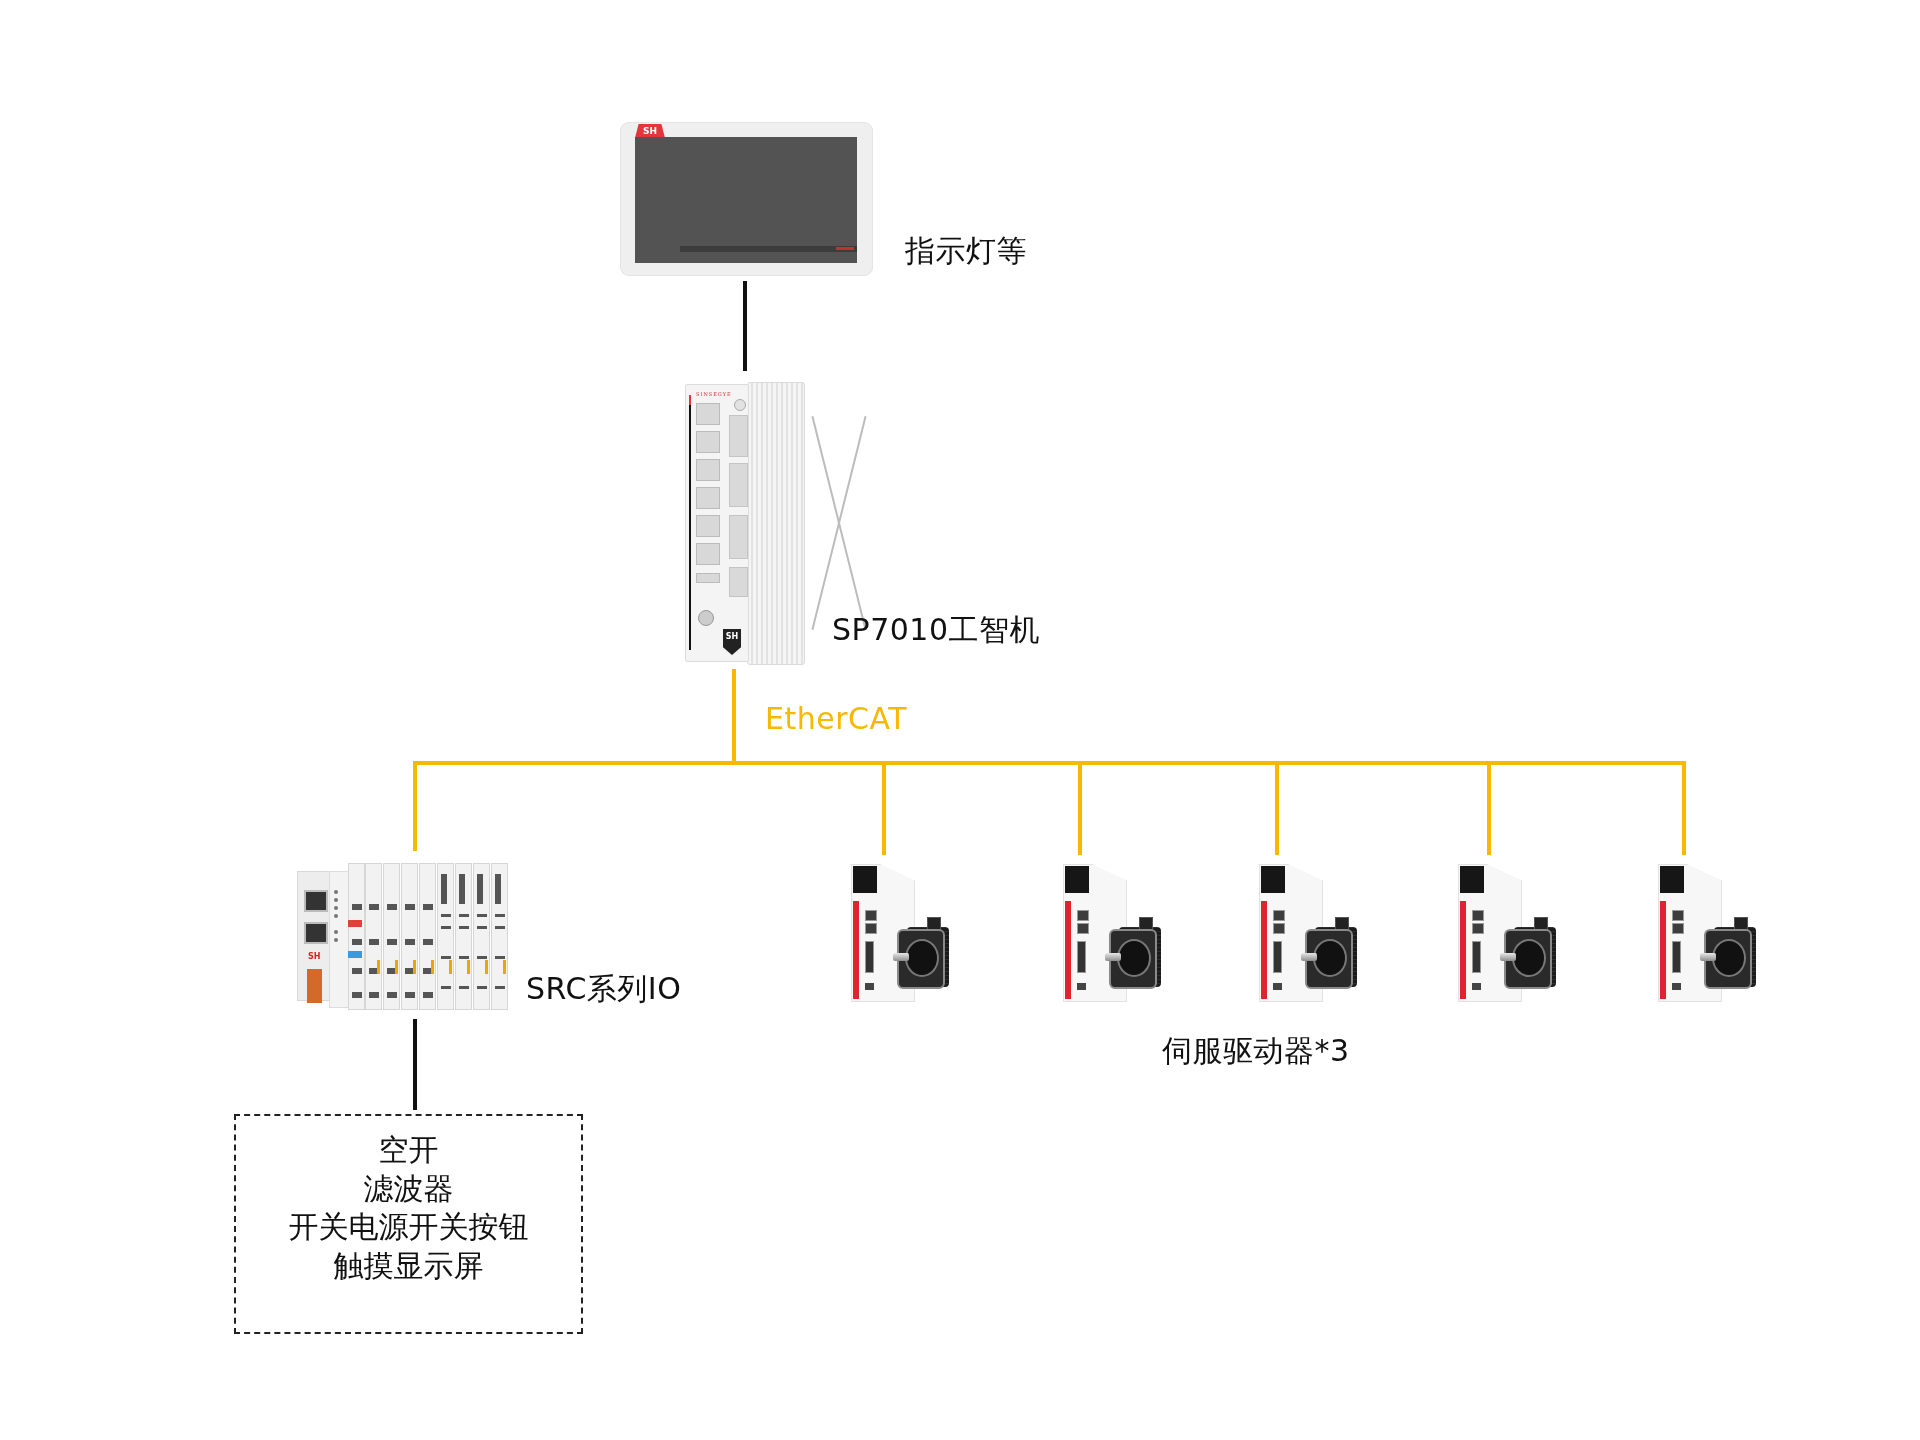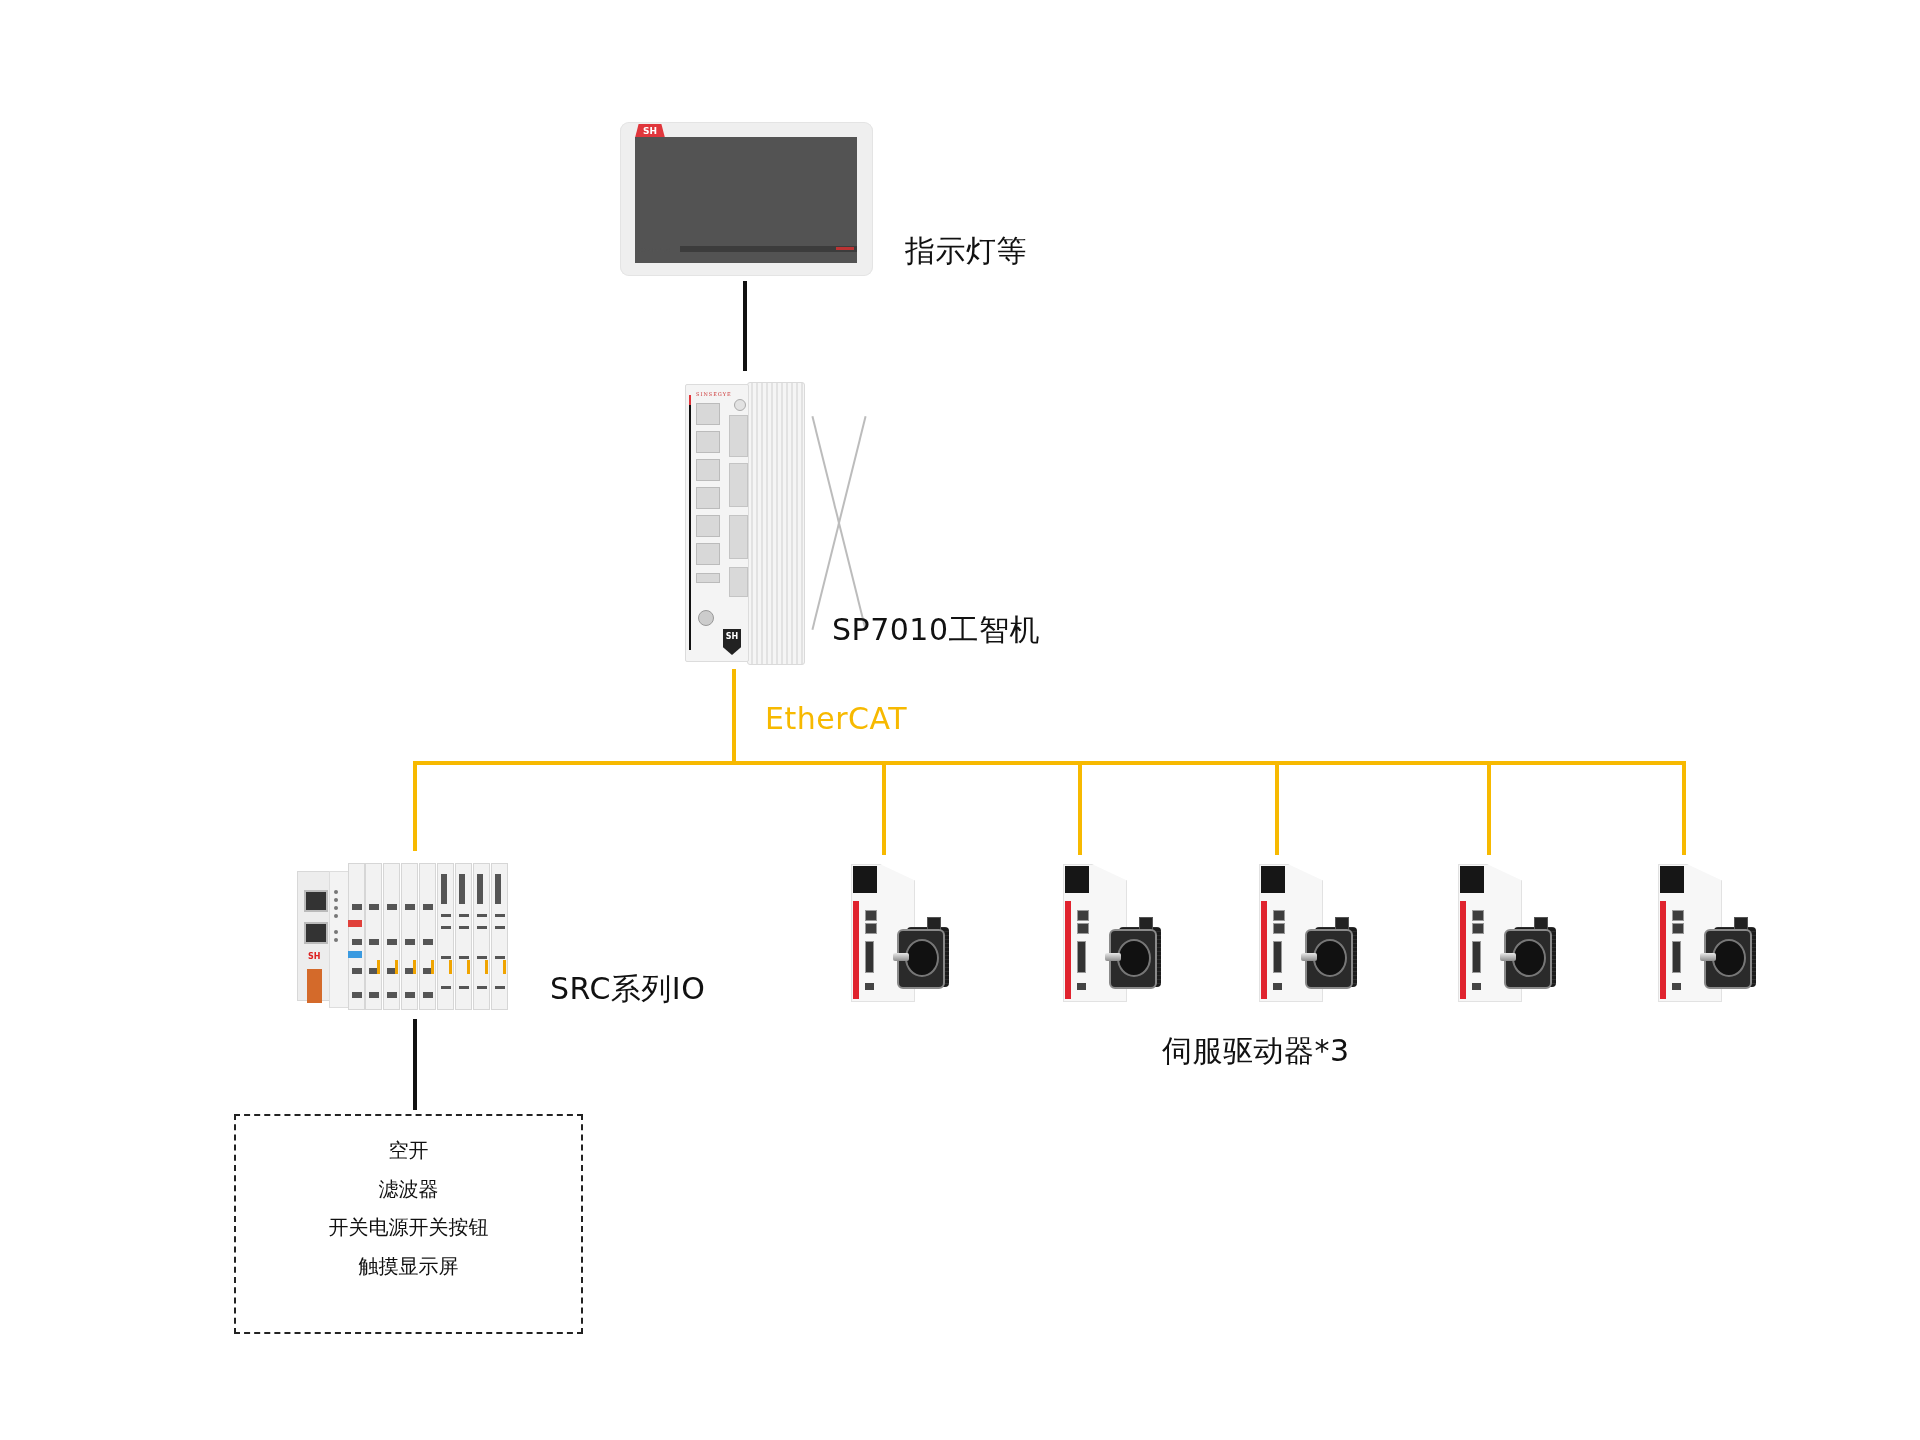--- a/index.html
+++ b/index.html
@@ -70,21 +70,21 @@
   .servo .motor { position: absolute; left: 42px; top: 53px; width: 60px; height: 80px; }
   .servo .motor .body { position: absolute; left: 14px; top: 10px; width: 42px; height: 60px; background: #1b1b1b; border-radius: 4px;
                         background-image: repeating-linear-gradient(0deg, #1b1b1b 0 3px, #2e2e2e 3px 4px); }
   .servo .motor .flange { position: absolute; left: 4px; top: 12px; width: 44px; height: 56px; background: #2a2a2a; border-radius: 6px; border: 2px solid #8a8a8a; }
   .servo .motor .face { position: absolute; left: 12px; top: 22px; width: 30px; height: 34px; border-radius: 50%; background: #111; border: 2px solid #777; }
   .servo .motor .shaft { position: absolute; left: 0; top: 36px; width: 16px; height: 8px; background: linear-gradient(#e8e8e8, #8c8c8c); border-radius: 2px; }
   .servo .motor .enc { position: absolute; left: 34px; top: 0; width: 12px; height: 12px; background: #222; border: 1px solid #555; }
 
   .dashbox { position: absolute; left: 234px; top: 1114px; width: 345px; height: 216px; border: 2px dashed #222; }
   .boxlines { position: absolute; left: 234px; top: 1131px; width: 349px; text-align: center; }
-  .boxlines div { font-size: 20px; line-height: 38.5px; color: #111; }
+  .boxlines div { font-size: 30px; line-height: 38.5px; color: #111; }
 </style>
 </head>
 <body>
 
 <div class="abs hmi">
   <div class="tab">SH</div>
   <div class="screen"></div>
   <div class="bar"></div>
   <div class="brand">SINSEGYE</div>
   <div class="mark"></div>
@@ -207,21 +207,21 @@
     <div class="slot" style="top:10px; height:30px; width:6px;"></div>
       <div class="slot" style="top:50px; height:3px;"></div>
       <div class="slot" style="top:62px; height:3px;"></div>
       <div class="slot" style="top:92px; height:3px;"></div>
       <div class="slot" style="top:122px; height:3px;"></div>
       <div class="strip" style="top:96px;"></div>
   </div>
   <div class="red"></div>
   <div class="blue"></div>
 </div>
-<div class="label" style="left:550px; top:973px;">SRC系列IO</div>
+<div class="label" style="left:526px; top:973px;">SRC系列IO</div>
 
 <div class="vline black" style="left:413px; top:1019px; height:91px;"></div>
 <div class="dashbox"></div>
 <div class="boxlines">
   <div>空开</div>
   <div>滤波器</div>
   <div>开关电源开关按钮</div>
   <div>触摸显示屏</div>
 </div>
 

